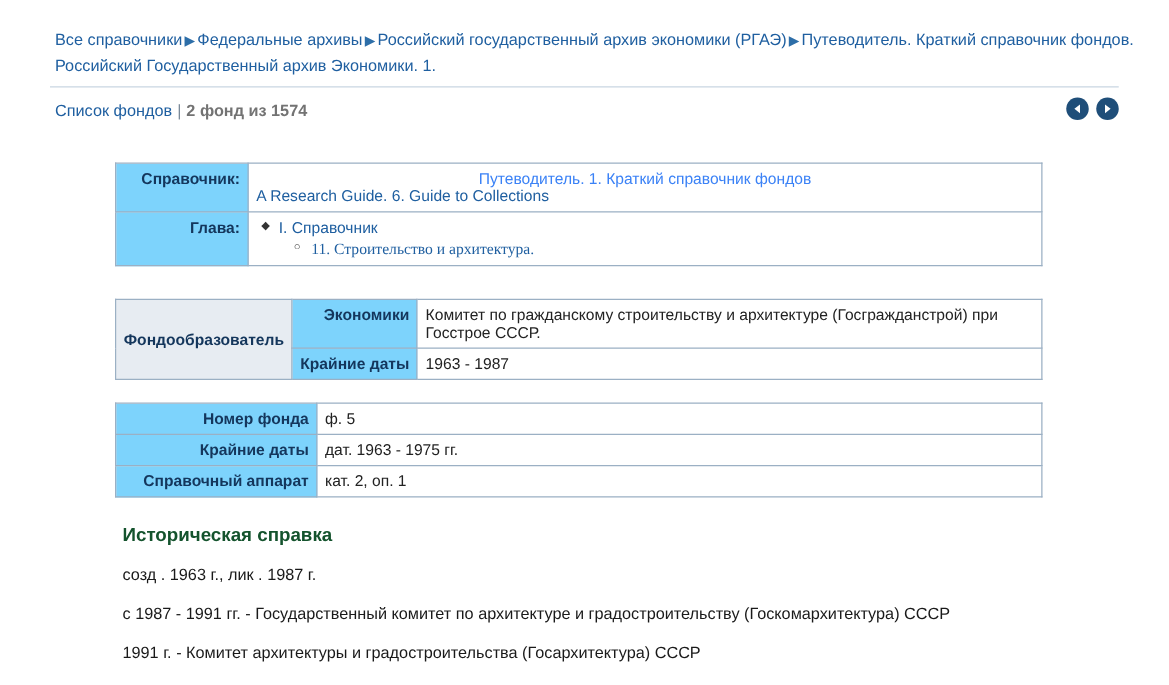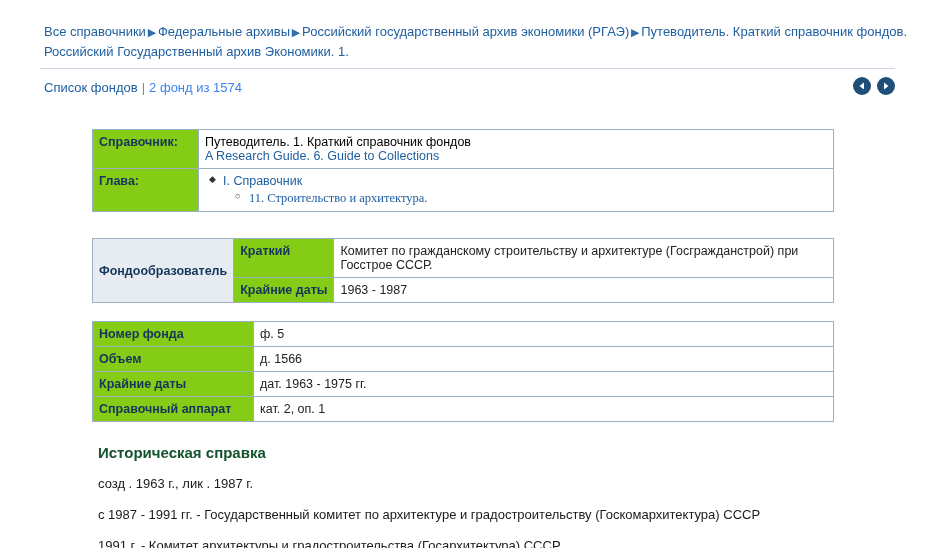--- a/index.html
+++ b/index.html
@@ -56,22 +56,22 @@
   .subhead .link {
     color: #1f5fa0;
     text-decoration: none;
     font-size: 13px;
   }
   .subhead .divider {
     color: #7b8a99;
     padding: 0 4px;
   }
   .subhead .counter {
-    font-weight: normal;
-    color: #3b82f6;
+    font-weight: bold;
+    color: #737373;
     font-size: 13px;
   }
   .nav-arrows {
     position: absolute;
     right: 0;
     top: 0;
     display: flex;
     gap: 6px;
   }
   .arrow-btn {
@@ -90,43 +90,44 @@
     border-collapse: collapse;
     font-size: 12.5px;
     border: 1px solid #9bb0c4;
   }
   .tbl td {
     border: 1px solid #9bb0c4;
     vertical-align: top;
     padding: 5px 6px;
   }
   .lbl {
-    background: #84cc16;
+    background: #7dd3fc;
     color: #14365c;
     font-weight: bold;
+    text-align: right;
     white-space: nowrap;
   }
   .lbl-mid {
     background: #e7ecf2;
     color: #14365c;
     font-weight: bold;
     text-align: left;
     vertical-align: middle !important;
   }
   .val {
     background: #ffffff;
     color: #222;
   }
   .val a { color: #1f5fa0; text-decoration: none; }
 
   
   .guide-wrap { margin: 26px 0 0 92px; }
   .tbl-guide { width: 742px; }
   .tbl-guide td.lbl { width: 93px; }
-  .guide-line1 { color: #000000; }
+  .guide-line1 { color: #3b82f6; text-align: center; }
   .guide-line2 { color: #1f5fa0; }
   .chapter-list { margin: 0; padding: 0; list-style: none; }
   .chapter-l1 {
     margin: 0 0 3px 18px;
     position: relative;
     color: #1f5fa0;
   }
   .chapter-l1::before {
     content: "\25C6";
     position: absolute;
@@ -227,43 +228,39 @@
       </tr>
     </tbody>
       </table>
   </div>
 
   <div class="founder-wrap">
     <table class="tbl tbl-founder">
       <tbody>
           <tr>
         <td class="lbl-mid c1" rowspan="2">Фондообразователь</td>
-        <td class="lbl c2">Краткий</td>
+        <td class="lbl c2">Экономики</td>
         <td class="val">Комитет по гражданскому строительству и архитектуре (Госгражданстрой) при Госстрое СССР.</td>
       </tr>
       <tr>
         <td class="lbl c2">Крайние даты</td>
         <td class="val">1963 - 1987</td>
       </tr>
     </tbody>
       </table>
   </div>
 
   <div class="props-wrap">
     <table class="tbl tbl-props">
       <tbody>
           <tr>
         <td class="lbl c1">Номер фонда</td>
         <td class="val">ф. 5</td>
       </tr>
       <tr>
-        <td class="lbl c1">Объем</td>
-        <td class="val">д. 1566</td>
-      </tr>
-      <tr>
         <td class="lbl c1">Крайние даты</td>
         <td class="val">дат. 1963 - 1975 гг.</td>
       </tr>
       <tr>
         <td class="lbl c1">Справочный аппарат</td>
         <td class="val">кат. 2, оп. 1</td>
       </tr>
     </tbody>
       </table>
   </div>

